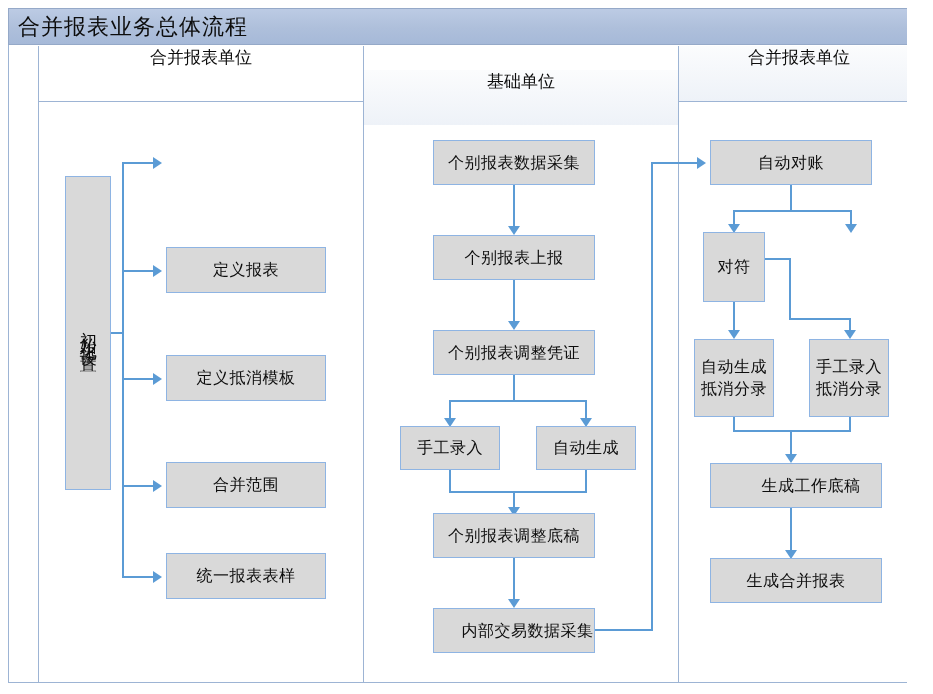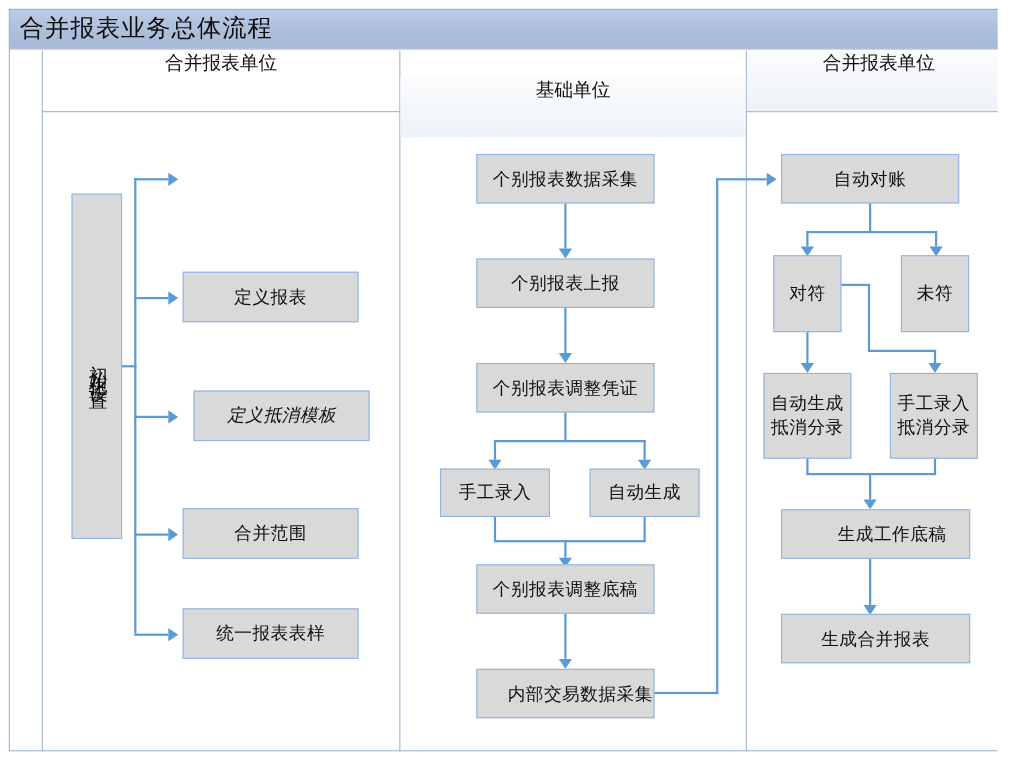--- a/index.html
+++ b/index.html
@@ -118,21 +118,21 @@
   <div class="conn h" style="left:122px; top:576px; width:31px;"></div>
   <div class="arrow right" style="left:153px; top:571px;"></div>
 
   <div class="box vertical" style="left:65px;  top:176px; width:46px;  height:314px;">
     <span>初始化设置</span>
   </div>
 
   <div class="box" style="left:166px; top:247px; width:160px; height:46px;">
     <span>定义报表</span>
   </div>
-  <div class="box" style="left:176px; top:355px; width:160px; height:46px;font-style:italic;">
+  <div class="box" style="left:166px; top:355px; width:160px; height:46px;">
     <span>定义抵消模板</span>
   </div>
   <div class="box" style="left:166px; top:462px; width:160px; height:46px;">
     <span>合并范围</span>
   </div>
   <div class="box" style="left:166px; top:553px; width:160px; height:46px;">
     <span>统一报表表样</span>
   </div>
 
   <div class="box" style="left:433px; top:140px; width:162px; height:45px;">
@@ -196,23 +196,20 @@
   <div class="conn v" style="left:790px; top:185px; height:26px;"></div>
   <div class="conn h" style="left:733px; top:210px; width:119px;"></div>
   <div class="conn v" style="left:733px; top:210px; height:14px;"></div>
   <div class="arrow down" style="left:728px; top:224px;"></div>
   <div class="conn v" style="left:850px; top:210px; height:14px;"></div>
   <div class="arrow down" style="left:845px; top:224px;"></div>
 
   <div class="box" style="left:703px; top:232px; width:62px; height:70px;align-items:center;">
     <span>对符</span>
   </div>
-  <div class="box" style="left:819px; top:232px; width:62px; height:70px;">
-    <span>未符</span>
-  </div>
 
   <div class="conn v" style="left:733px; top:302px; height:28px;"></div>
   <div class="arrow down" style="left:728px; top:330px;"></div>
 
   <div class="conn h" style="left:765px; top:258px; width:26px;"></div>
   <div class="conn v" style="left:789px; top:258px; height:62px;"></div>
   <div class="conn h" style="left:789px; top:318px; width:62px;"></div>
   <div class="conn v" style="left:849px; top:318px; height:12px;"></div>
   <div class="arrow down" style="left:844px; top:330px;"></div>
 

